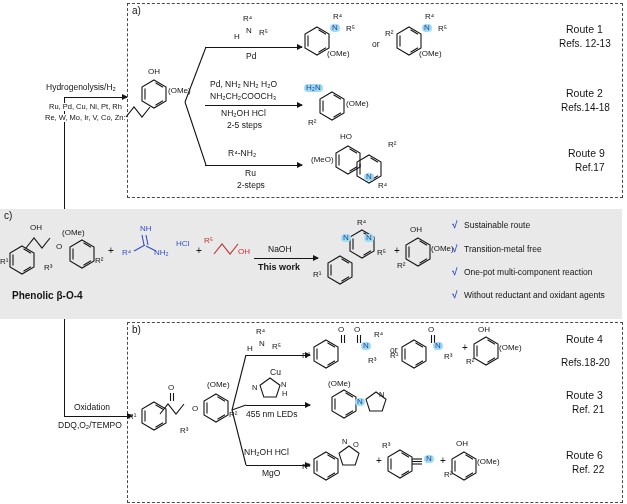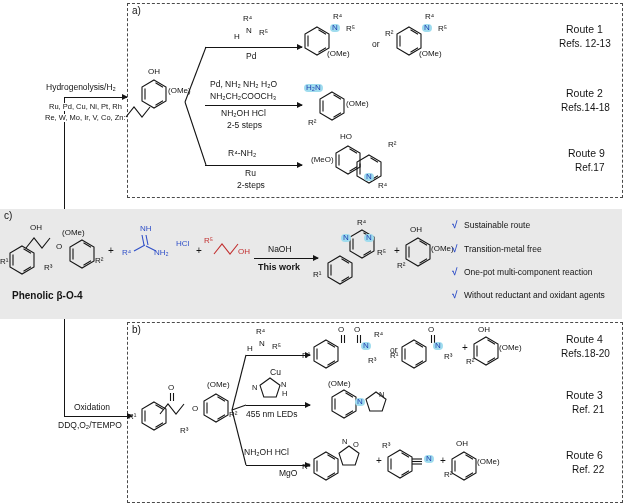--- a/index.html
+++ b/index.html
@@ -275,21 +275,21 @@
   <span class="lbl f8 nhl" style="left:433px;top:342px">N</span>
   <span class="lbl f8" style="left:444px;top:353px">R³</span>
   <span class="lbl f10" style="left:462px;top:343px">+</span>
   <span class="lbl f8" style="left:478px;top:326px">OH</span>
   <svg class="ring" style="left:474px;top:337px" width="24" height="28">
       <use href="#hex"></use>
     </svg>
   <span class="lbl f8" style="left:499px;top:344px">(OMe)</span>
   <span class="lbl f8" style="left:466px;top:358px">R²</span>
   <span class="lbl f105" style="left:566px;top:334px">Route 4</span>
-  <span class="lbl f95" style="left:561px;top:349px">Refs.18-20</span>
+  <span class="lbl f95" style="left:561px;top:358px">Refs.18-20</span>
 
   <svg class="ring" style="left:260px;top:378px" width="20" height="20">
       <use href="#pent"></use>
     </svg>
   <span class="lbl f75" style="left:252px;top:384px">N</span>
   <span class="lbl f75" style="left:281px;top:381px">N</span>
   <span class="lbl f75" style="left:282px;top:390px">H</span>
   <div class="arr" style="left:246px;top:405px;width:64px"></div>
   <span class="lbl f85" style="left:246px;top:410px">455 nm LEDs</span>
   <span class="lbl f8" style="left:328px;top:380px">(OMe)</span>
@@ -299,21 +299,21 @@
   <span class="lbl f8 nhl" style="left:355px;top:398px">N</span>
   <svg class="ring" style="left:366px;top:392px" width="20" height="20">
       <use href="#pent"></use>
     </svg>
   <span class="lbl f75" style="left:379px;top:391px">N</span>
   <span class="lbl f105" style="left:566px;top:390px">Route 3</span>
   <span class="lbl f95" style="left:572px;top:405px">Ref. 21</span>
 
   <span class="lbl f85" style="left:244px;top:448px">NH₂OH HCl</span>
   <div class="arr" style="left:246px;top:465px;width:64px"></div>
-  <span class="lbl f85" style="left:279px;top:469px">MgO</span>
+  <span class="lbl f85" style="left:262px;top:469px">MgO</span>
   <svg class="ring" style="left:314px;top:452px" width="24" height="28">
       <use href="#hex"></use>
     </svg>
   <span class="lbl f8" style="left:302px;top:463px">R¹</span>
   <svg class="ring" style="left:339px;top:446px" width="20" height="20">
       <use href="#pent"></use>
     </svg>
   <span class="lbl f75" style="left:342px;top:438px">N</span>
   <span class="lbl f75" style="left:353px;top:441px">O</span>
   <span class="lbl f10" style="left:376px;top:456px">+</span>

